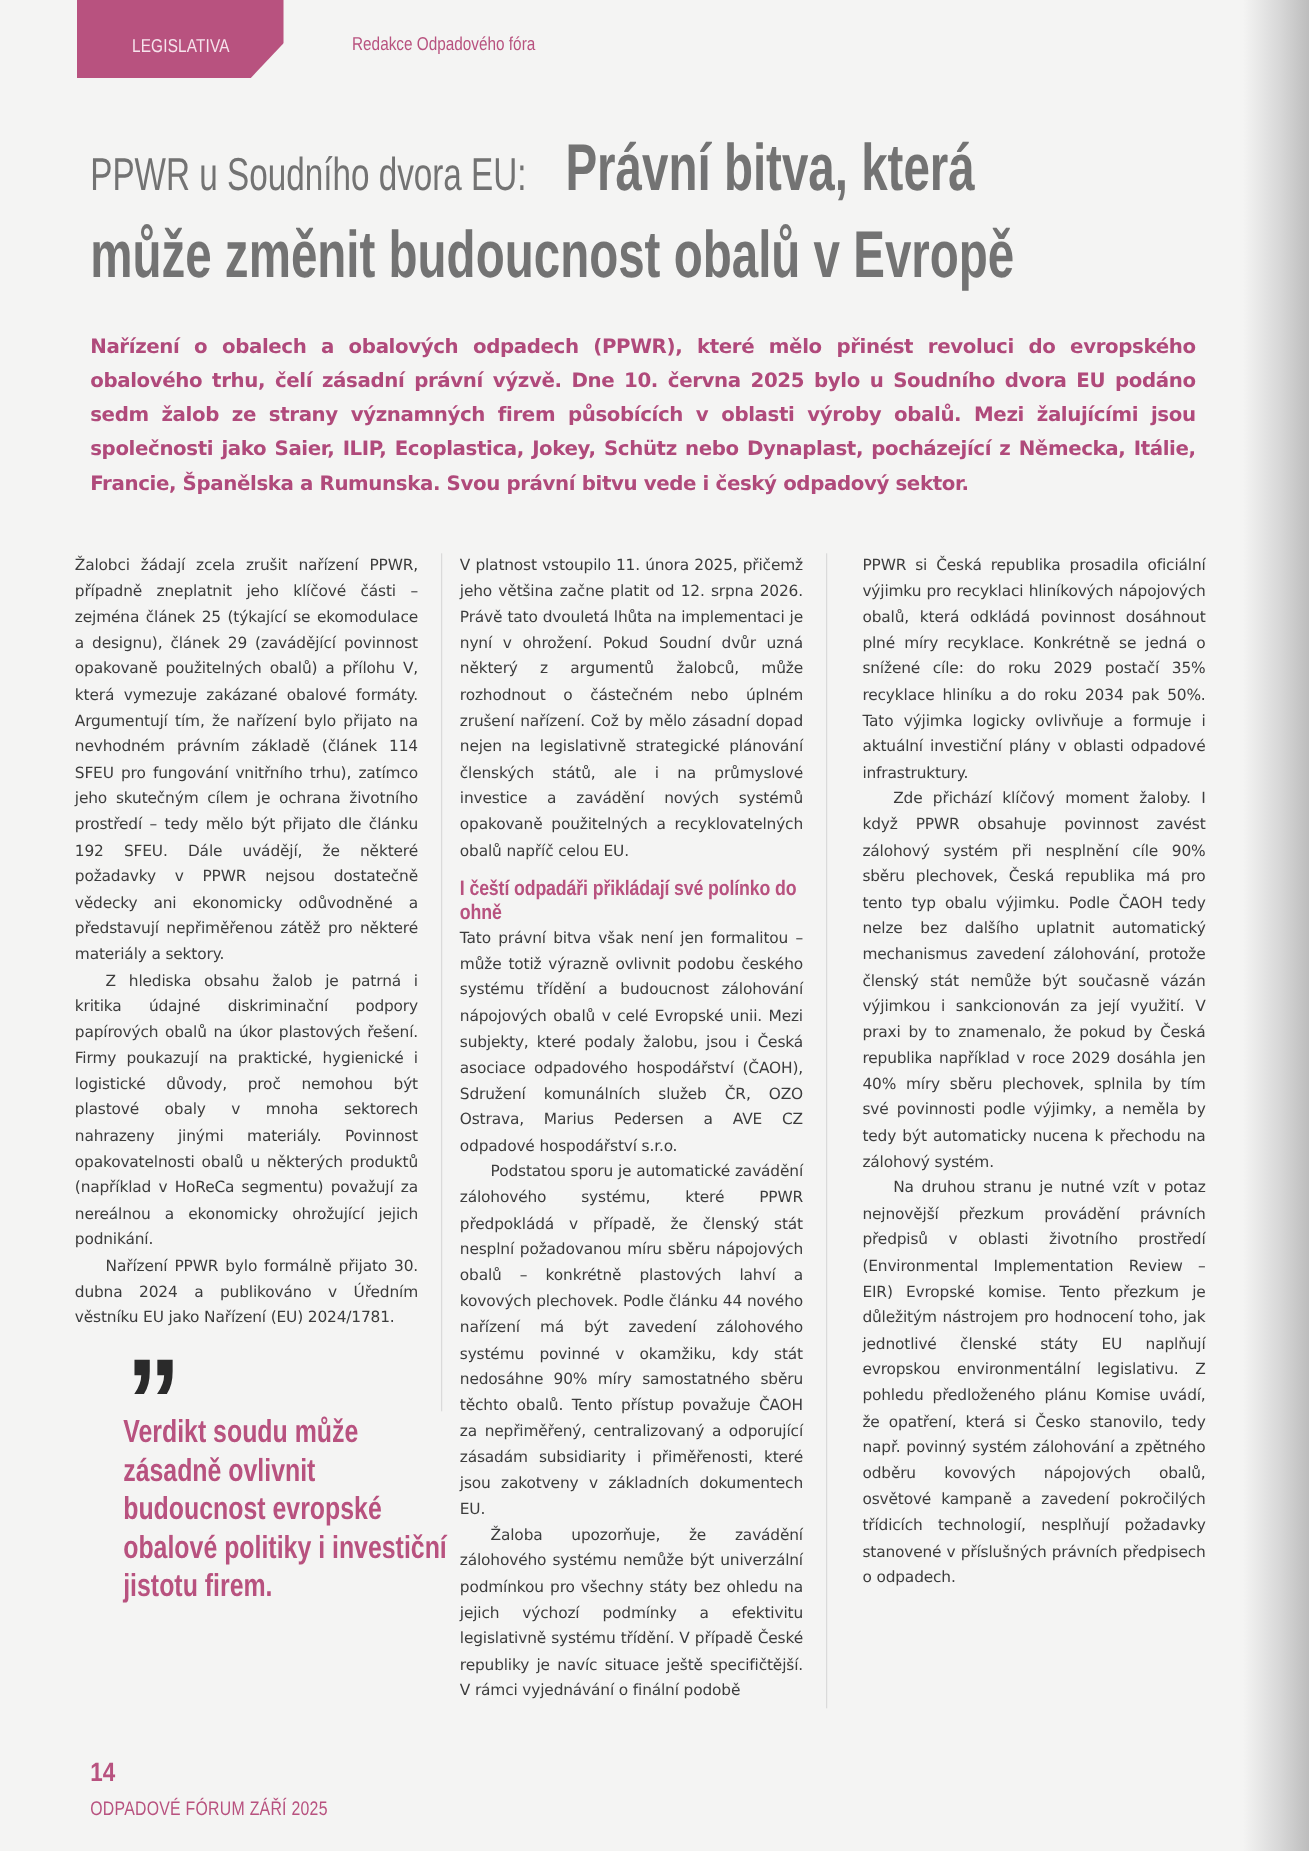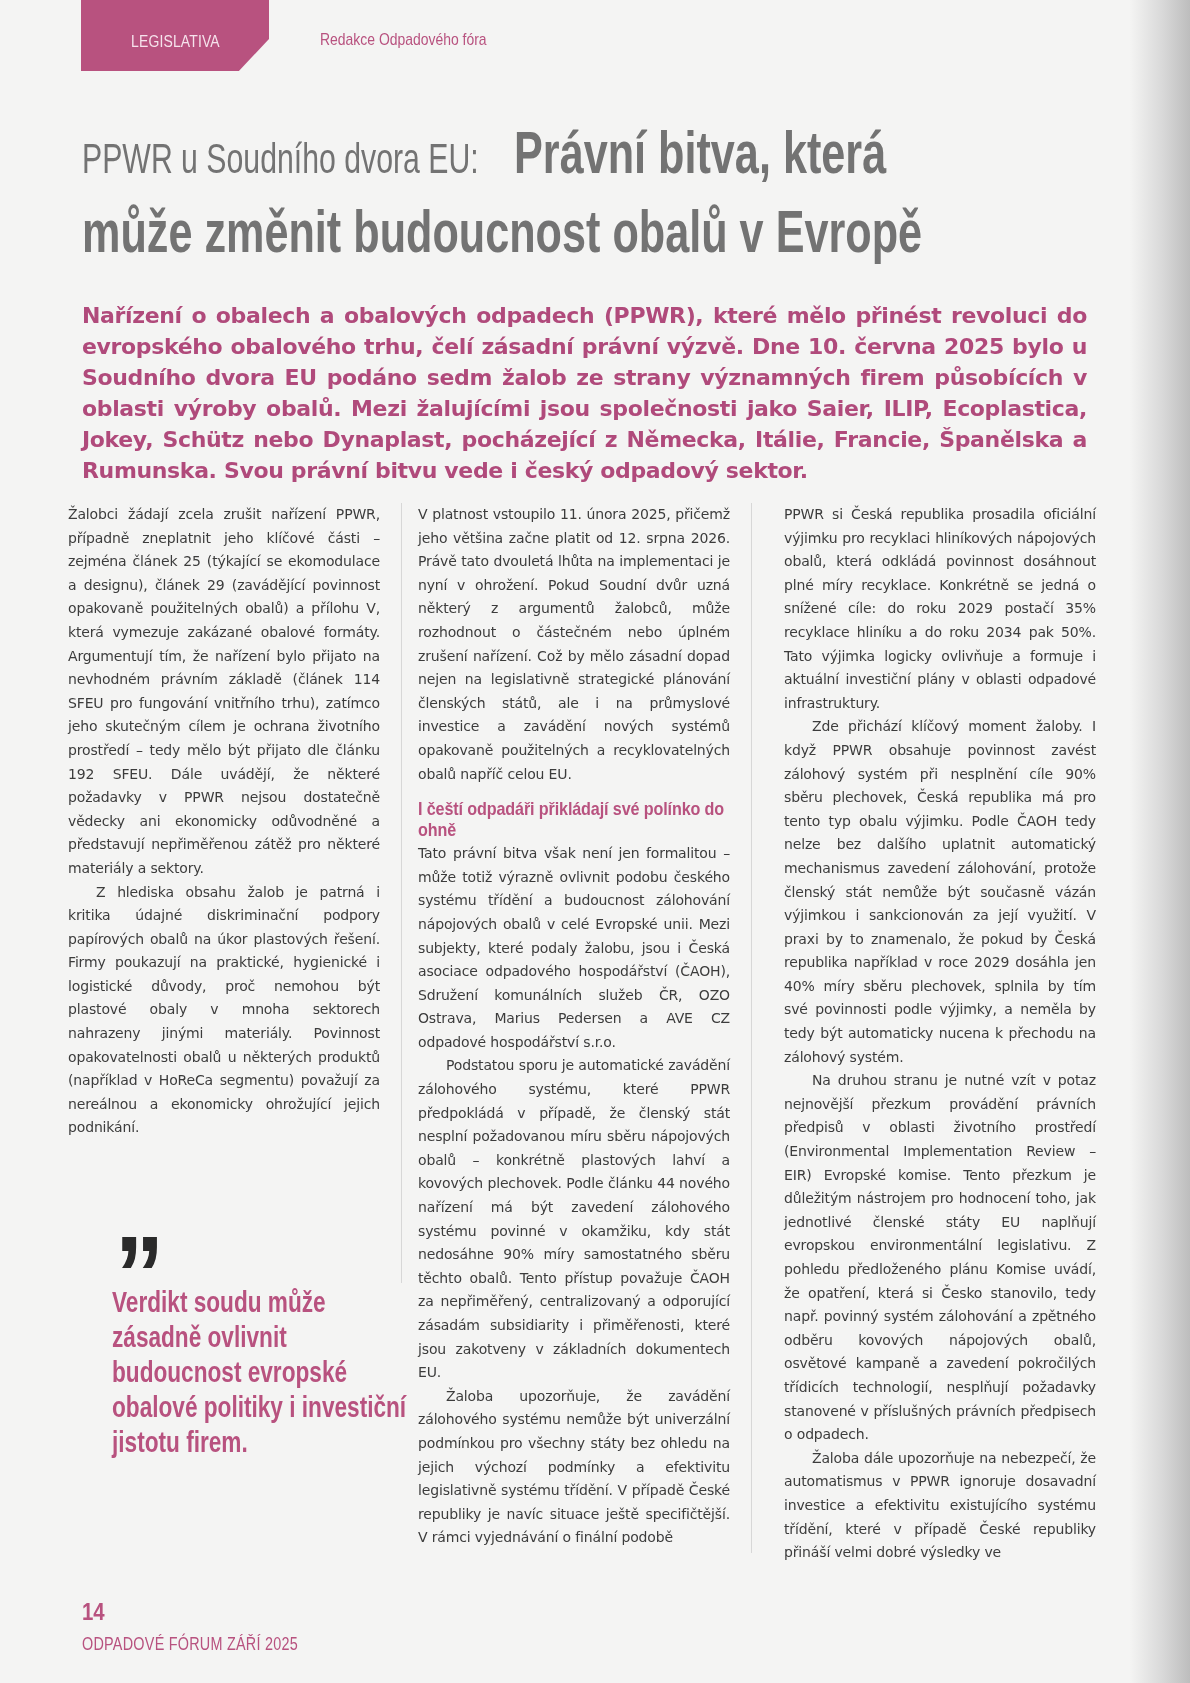--- a/index.html
+++ b/index.html
@@ -9,21 +9,21 @@
       font-family: "DejaVu Sans", sans-serif;
       color: #3a3a3a;
       position: relative;
       overflow: hidden;
     }
     .page-shadow {
       position: absolute; top: 0; right: 0; width: 60px; height: 1683px;
       background: linear-gradient(to right, rgba(240,240,240,0) 0%, #d8d8d8 55%, #bdbdbd 100%);
     }
     .tag {
-      position: absolute; left: 81px; top: 0; width: 188px; height: 71px;
+      position: absolute; left: 70px; top: 0; width: 188px; height: 71px;
       background: #b8527f;
       clip-path: polygon(0 0, 100% 0, 100% 55%, 84% 100%, 0 100%);
       display: flex; align-items: center; justify-content: flex-start;
       padding-left: 50px; padding-top: 12px;
     }
     .tag span {
       font-family: "Liberation Sans", sans-serif;
       font-stretch: condensed;
       color: #f6e3ec; font-size: 17px; letter-spacing: 0.2px;
       transform: scaleX(0.82); transform-origin: left center;
@@ -47,21 +47,21 @@
     }
     .title .bold {
       font-family: "Liberation Sans", sans-serif;
       font-weight: bold; font-size: 60px;
       display: inline-block; transform: scaleX(0.72); transform-origin: left bottom;
       white-space: nowrap;
     }
     .title .line2 { display: block; margin-top: 0; }
     .lead {
       position: absolute; left: 82px; top: 300px; width: 1005px;
-      color: #b04a7b; font-weight: bold; font-size: 22px; line-height: 31px;
+      color: #b04a7b; font-weight: bold; font-size: 18px; line-height: 31px;
       text-align: justify;
       font-family: "DejaVu Sans", sans-serif;
       letter-spacing: -0.35px;
     }
     .columns {
       position: absolute; left: 68px; top: 503px; width: 1005px; height: 1120px;
     }
     .col {
       position: absolute; top: 0; width: 312px;
       font-size: 14px; line-height: 23.6px; text-align: justify;
@@ -133,35 +133,35 @@
 
 <p class="lead">Nařízení o obalech a obalových odpadech (PPWR), které mělo přinést revoluci do evropského obalového trhu, čelí zásadní právní výzvě. Dne 10. června 2025 bylo u Soudního dvora EU podáno sedm žalob ze strany významných firem působících v oblasti výroby obalů. Mezi žalujícími jsou společnosti jako Saier, ILIP, Ecoplastica, Jokey, Schütz nebo Dynaplast, pocházející z Německa, Itálie, Francie, Španělska a Rumunska. Svou právní bitvu vede i český odpadový sektor.</p>
 
 <div class="columns">
   <div class="divider d1"></div>
   <div class="divider d2"></div>
 
   <div class="col col1">
     <p>Žalobci žádají zcela zrušit nařízení PPWR, případně zneplatnit jeho klíčové části – zejména článek 25 (týkající se ekomodulace a designu), článek 29 (zavádějící povinnost opakovaně použitelných obalů) a přílohu V, která vymezuje zakázané obalové formáty. Argumentují tím, že nařízení bylo přijato na nevhodném právním základě (článek 114 SFEU pro fungování vnitřního trhu), zatímco jeho skutečným cílem je ochrana životního prostředí – tedy mělo být přijato dle článku 192 SFEU. Dále uvádějí, že některé požadavky v PPWR nejsou dostatečně vědecky ani ekonomicky odůvodněné a představují nepřiměřenou zátěž pro některé materiály a sektory.</p>
     <p>Z hlediska obsahu žalob je patrná i kritika údajné diskriminační podpory papírových obalů na úkor plastových řešení. Firmy poukazují na praktické, hygienické i logistické důvody, proč nemohou být plastové obaly v mnoha sektorech nahrazeny jinými materiály. Povinnost opakovatelnosti obalů u některých produktů (například v HoReCa segmentu) považují za nereálnou a ekonomicky ohrožující jejich podnikání.</p>
+    <p>Nařízení PPWR bylo formálně přijato 30. dubna 2024 a publikováno v Úředním věstníku EU jako Nařízení (EU) 2024/1781.</p>
   </div>
 
   <div class="col col2">
     <p>V platnost vstoupilo 11. února 2025, přičemž jeho většina začne platit od 12. srpna 2026. Právě tato dvouletá lhůta na implementaci je nyní v ohrožení. Pokud Soudní dvůr uzná některý z argumentů žalobců, může rozhodnout o částečném nebo úplném zrušení nařízení. Což by mělo zásadní dopad nejen na legislativně strategické plánování členských států, ale i na průmyslové investice a zavádění nových systémů opakovaně použitelných a recyklovatelných obalů napříč celou EU.</p>
     <h2 class="subhead">I čeští odpadáři přikládají své polínko do ohně</h2>
     <p style="text-indent:0">Tato právní bitva však není jen formalitou – může totiž výrazně ovlivnit podobu českého systému třídění a budoucnost zálohování nápojových obalů v celé Evropské unii. Mezi subjekty, které podaly žalobu, jsou i Česká asociace odpadového hospodářství (ČAOH), Sdružení komunálních služeb ČR, OZO Ostrava, Marius Pedersen a AVE CZ odpadové hospodářství s.r.o.</p>
     <p>Podstatou sporu je automatické zavádění zálohového systému, které PPWR předpokládá v případě, že členský stát nesplní požadovanou míru sběru nápojových obalů – konkrétně plastových lahví a kovových plechovek. Podle článku 44 nového nařízení má být zavedení zálohového systému povinné v okamžiku, kdy stát nedosáhne 90% míry samostatného sběru těchto obalů. Tento přístup považuje ČAOH za nepřiměřený, centralizovaný a odporující zásadám subsidiarity i přiměřenosti, které jsou zakotveny v základních dokumentech EU.</p>
     <p>Žaloba upozorňuje, že zavádění zálohového systému nemůže být univerzální podmínkou pro všechny státy bez ohledu na jejich výchozí podmínky a efektivitu legislativně systému třídění. V případě České republiky je navíc situace ještě specifičtější. V rámci vyjednávání o finální podobě</p>
   </div>
 
   <div class="col col3">
     <p>PPWR si Česká republika prosadila oficiální výjimku pro recyklaci hliníkových nápojových obalů, která odkládá povinnost dosáhnout plné míry recyklace. Konkrétně se jedná o snížené cíle: do roku 2029 postačí 35% recyklace hliníku a do roku 2034 pak 50%. Tato výjimka logicky ovlivňuje a formuje i aktuální investiční plány v oblasti odpadové infrastruktury.</p>
     <p>Zde přichází klíčový moment žaloby. I když PPWR obsahuje povinnost zavést zálohový systém při nesplnění cíle 90% sběru plechovek, Česká republika má pro tento typ obalu výjimku. Podle ČAOH tedy nelze bez dalšího uplatnit automatický mechanismus zavedení zálohování, protože členský stát nemůže být současně vázán výjimkou i sankcionován za její využití. V praxi by to znamenalo, že pokud by Česká republika například v roce 2029 dosáhla jen 40% míry sběru plechovek, splnila by tím své povinnosti podle výjimky, a neměla by tedy být automaticky nucena k přechodu na zálohový systém.</p>
     <p>Na druhou stranu je nutné vzít v potaz nejnovější přezkum provádění právních předpisů v oblasti životního prostředí (Environmental Implementation Review – EIR) Evropské komise. Tento přezkum je důležitým nástrojem pro hodnocení toho, jak jednotlivé členské státy EU naplňují evropskou environmentální legislativu. Z pohledu předloženého plánu Komise uvádí, že opatření, která si Česko stanovilo, tedy např. povinný systém zálohování a zpětného odběru kovových nápojových obalů, osvětové kampaně a zavedení pokročilých třídicích technologií, nesplňují požadavky stanovené v příslušných právních předpisech o odpadech.</p>
-    <p>Žaloba dále upozorňuje na nebezpečí, že automatismus v PPWR ignoruje dosavadní investice a efektivitu existujícího systému třídění, které v případě České republiky přináší velmi dobré výsledky ve</p>
   </div>
 </div>
 
 <div class="quote-mark">”</div>
 <div class="pull-quote">Verdikt soudu může zásadně ovlivnit budoucnost evropské obalové politiky i investiční jistotu firem.</div>
 
 <div class="footer">
   <span class="num">14</span>
   <span class="pub">ODPADOVÉ FÓRUM ZÁŘÍ 2025</span>
 </div>

